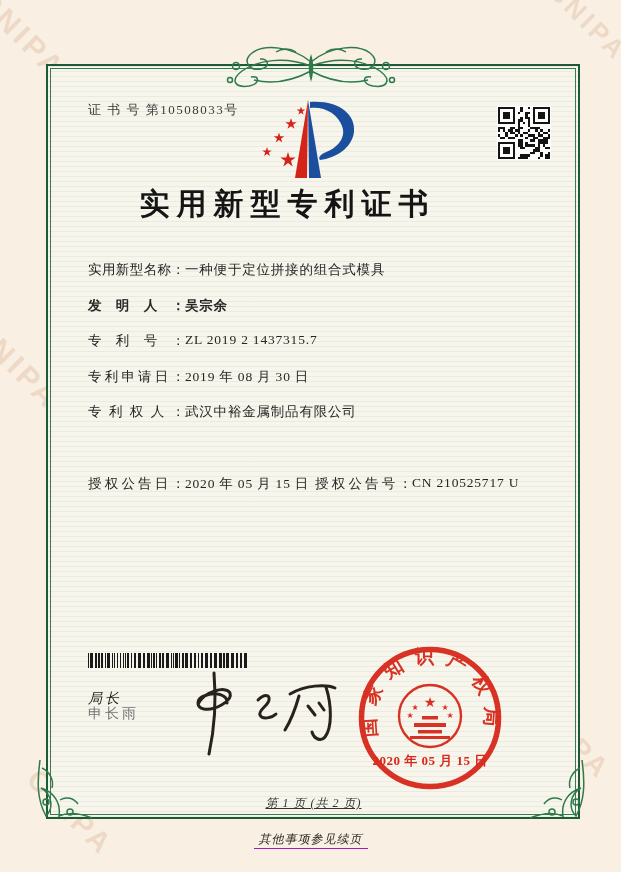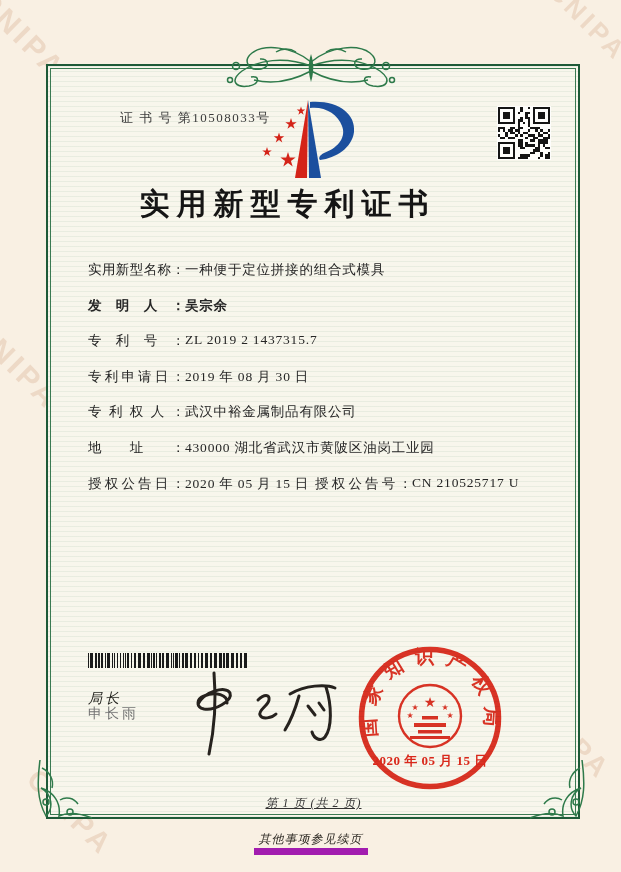--- a/index.html
+++ b/index.html
@@ -25,22 +25,22 @@
         transparent 1px, transparent 5px),
       #f8f6ec;
   }
   .frame-inner{
     position:absolute;left:2px;top:2px;right:2px;bottom:2px;
     border:1px solid #3a7a52;pointer-events:none;
   }
   .ornament{position:absolute;pointer-events:none;}
   
   .cert-no{
-    position:absolute;left:88px;top:109px;font-size:13px;
-    letter-spacing:1.5px;color:#3c3c3c;margin-left:32px;
+    position:absolute;left:88px;top:101px;font-size:13px;
+    letter-spacing:1.5px;color:#3c3c3c;
   }
   .logo{position:absolute;left:250px;top:94px;}
   .qr{position:absolute;left:497px;top:106px;width:52px;height:52px;background:#fdfdfb;padding:1px;}
   .title{
     position:absolute;left:0;width:568px;top:184px;text-align:center;
     font-size:30px;font-weight:bold;letter-spacing:7px;text-indent:7px;color:#151515;
   }
   
   .field-row{position:absolute;left:88px;font-size:13.5px;white-space:nowrap;color:#262626;}
   .lbl{
@@ -66,21 +66,21 @@
     color:#d9281b;font-size:13px;font-weight:bold;letter-spacing:0.5px;
   }
   .page-no{
     position:absolute;left:46px;width:535px;top:795px;text-align:center;
     font-size:12px;font-style:italic;color:#333;letter-spacing:1px;text-decoration:underline;
   }
   .note{
     position:absolute;left:0;width:621px;top:831px;text-align:center;
     font-size:12px;font-style:italic;color:#2e2a24;
   }
-  .note span{border-bottom:7px solid #a21caf;padding:0 5px 2px;letter-spacing:1px;}
+  .note span{border-bottom:1px solid #a21caf;padding:0 5px 2px;letter-spacing:1px;}
 </style>
 </head>
 <body>
 
 <div class="page">
 
   <span class="wm" style="left:-34px;top:18px;font-size:30px;">CNIPA</span>
   <span class="wm" style="left:538px;top:6px;font-size:26px;">CNIPA</span>
   <span class="wm" style="left:160px;top:128px;font-size:28px;color:rgba(204,152,116,0.16);">CNIPA</span>
   <span class="wm" style="left:352px;top:262px;font-size:37px;color:rgba(206,158,122,0.30);">CNIPA</span>
@@ -367,23 +367,20 @@
   </div>
   <div class="field-row" style="top:332px;">
     <span class="lbl">专利号：</span><span class="val">ZL 2019 2 1437315.7</span>
   </div>
   <div class="field-row" style="top:368px;">
     <span class="lbl">专利申请日：</span><span class="val">2019 年 08 月 30 日</span>
   </div>
   <div class="field-row" style="top:403px;">
     <span class="lbl">专利权人：</span><span class="val">武汉中裕金属制品有限公司</span>
   </div>
-  <div class="field-row" style="top:439px;">
-    <span class="lbl">地址：</span><span class="val">430000 湖北省武汉市黄陂区油岗工业园</span>
-  </div>
   <div class="field-row" style="top:475px;">
     <span class="lbl">授权公告日：</span><span class="val">2020 年 05 月 15 日</span>
     <span class="grant-right">
       <span class="lbl">授权公告号：</span><span class="val">CN 210525717 U</span>
     </span>
   </div>
 
 
   <svg id="bar-svg" class="barcode" width="160" height="15" viewBox="0 0 160 15" style="shape-rendering:crispEdges;">
       <rect x="0" y="0" width="1" height="15" fill="#1a1a1a"></rect>

